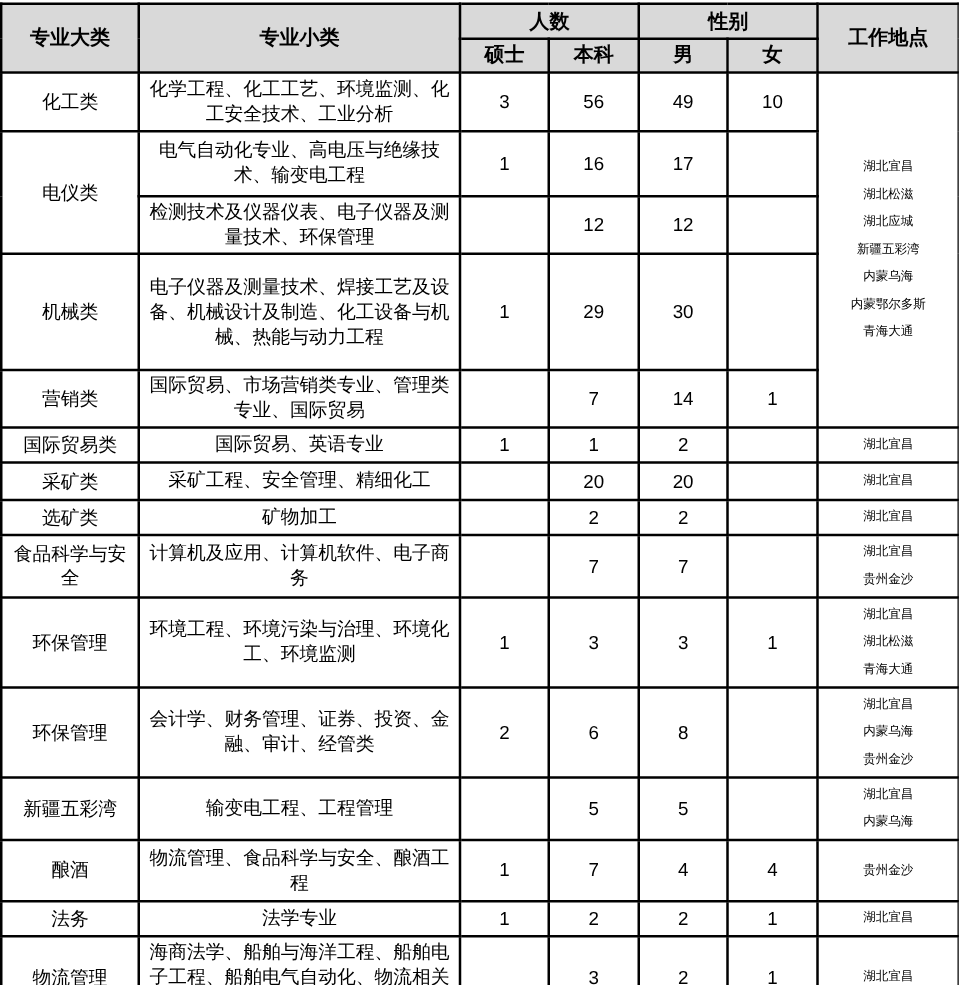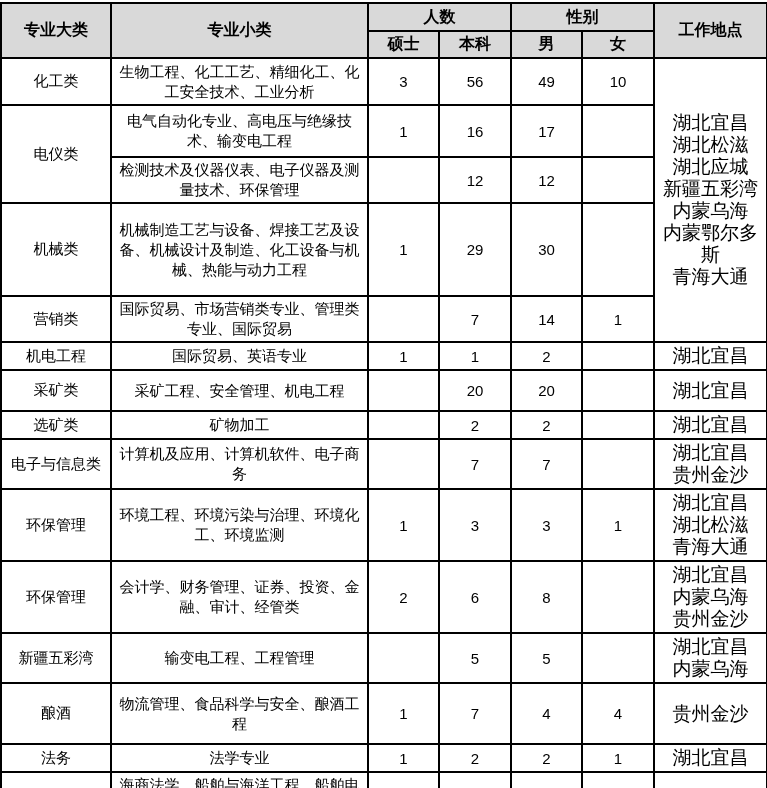--- a/index.html
+++ b/index.html
@@ -31,21 +31,21 @@
   td {
     font-size: 15px;
     background: #ffffff;
   }
   td.minor {
     line-height: 20px;
   }
   td.loc {
     white-space: pre-line;
     line-height: 22px;
-    font-size: 19px;
+    font-size: 10px;
   }
   td.num {
     font-size: 15px;
   }
 </style>
 </head>
 <body>
 
 <table>
   <colgroup>
@@ -68,21 +68,21 @@
     <tr style="height:27px">
       <th>硕士</th>
       <th>本科</th>
       <th>男</th>
       <th>女</th>
     </tr>
   </thead>
   <tbody>
     <tr style="height:47px">
       <td>化工类</td>
-      <td class="minor">生物工程、化工工艺、精细化工、化工安全技术、工业分析</td>
+      <td class="minor">化学工程、化工工艺、环境监测、化工安全技术、工业分析</td>
       <td class="num">3</td>
       <td class="num">56</td>
       <td class="num">49</td>
       <td class="num">10</td>
       <td class="loc" rowspan="5">湖北宜昌
 湖北松滋
 湖北应城
 新疆五彩湾
 内蒙乌海
 内蒙鄂尔多斯
@@ -98,63 +98,63 @@
     </tr>
     <tr style="height:41px">
       <td class="minor">检测技术及仪器仪表、电子仪器及测量技术、环保管理</td>
       <td class="num"></td>
       <td class="num">12</td>
       <td class="num">12</td>
       <td class="num"></td>
     </tr>
     <tr style="height:93px">
       <td>机械类</td>
-      <td class="minor">机械制造工艺与设备、焊接工艺及设备、机械设计及制造、化工设备与机械、热能与动力工程</td>
+      <td class="minor">电子仪器及测量技术、焊接工艺及设备、机械设计及制造、化工设备与机械、热能与动力工程</td>
       <td class="num">1</td>
       <td class="num">29</td>
       <td class="num">30</td>
       <td class="num"></td>
     </tr>
     <tr style="height:44px">
       <td>营销类</td>
       <td class="minor">国际贸易、市场营销类专业、管理类专业、国际贸易</td>
       <td class="num"></td>
       <td class="num">7</td>
       <td class="num">14</td>
       <td class="num">1</td>
     </tr>
     <tr style="height:24px">
-      <td>机电工程</td>
+      <td>国际贸易类</td>
       <td class="minor">国际贸易、英语专业</td>
       <td class="num">1</td>
       <td class="num">1</td>
       <td class="num">2</td>
       <td class="num"></td>
       <td class="loc">湖北宜昌</td>
     </tr>
-    <tr style="height:41px">
+    <tr style="height:30px">
       <td>采矿类</td>
-      <td class="minor">采矿工程、安全管理、机电工程</td>
+      <td class="minor">采矿工程、安全管理、精细化工</td>
       <td class="num"></td>
       <td class="num">20</td>
       <td class="num">20</td>
       <td class="num"></td>
       <td class="loc">湖北宜昌</td>
     </tr>
     <tr style="height:23px">
       <td>选矿类</td>
       <td class="minor">矿物加工</td>
       <td class="num"></td>
       <td class="num">2</td>
       <td class="num">2</td>
       <td class="num"></td>
       <td class="loc">湖北宜昌</td>
     </tr>
     <tr style="height:46px">
-      <td>电子与信息类</td>
+      <td>食品科学与安全</td>
       <td class="minor">计算机及应用、计算机软件、电子商务</td>
       <td class="num"></td>
       <td class="num">7</td>
       <td class="num">7</td>
       <td class="num"></td>
       <td class="loc">湖北宜昌
 贵州金沙</td>
     </tr>
     <tr style="height:57px">
       <td>环保管理</td>
@@ -181,21 +181,21 @@
     <tr style="height:47px">
       <td>新疆五彩湾</td>
       <td class="minor">输变电工程、工程管理</td>
       <td class="num"></td>
       <td class="num">5</td>
       <td class="num">5</td>
       <td class="num"></td>
       <td class="loc">湖北宜昌
 内蒙乌海</td>
     </tr>
-    <tr style="height:61px">
+    <tr style="height:49px">
       <td>酿酒</td>
       <td class="minor">物流管理、食品科学与安全、酿酒工程</td>
       <td class="num">1</td>
       <td class="num">7</td>
       <td class="num">4</td>
       <td class="num">4</td>
       <td class="loc">贵州金沙</td>
     </tr>
     <tr style="height:24px">
       <td>法务</td>

